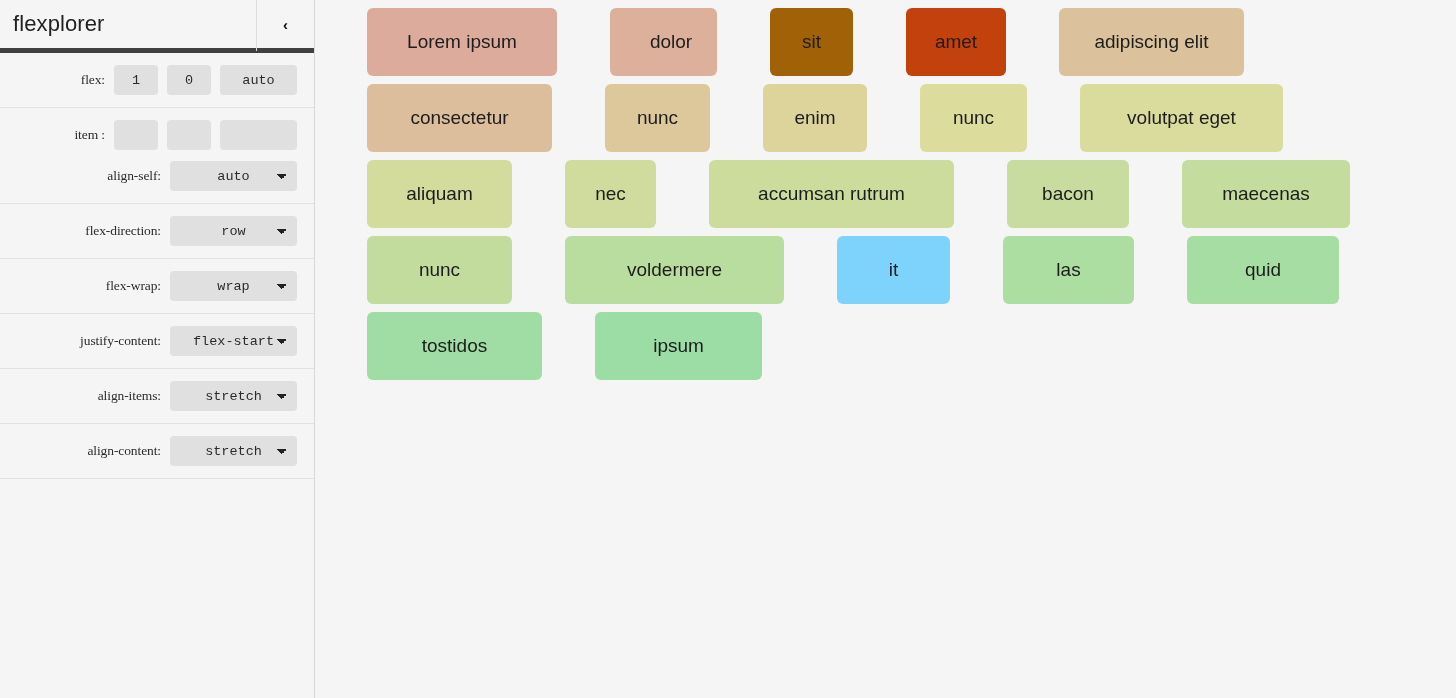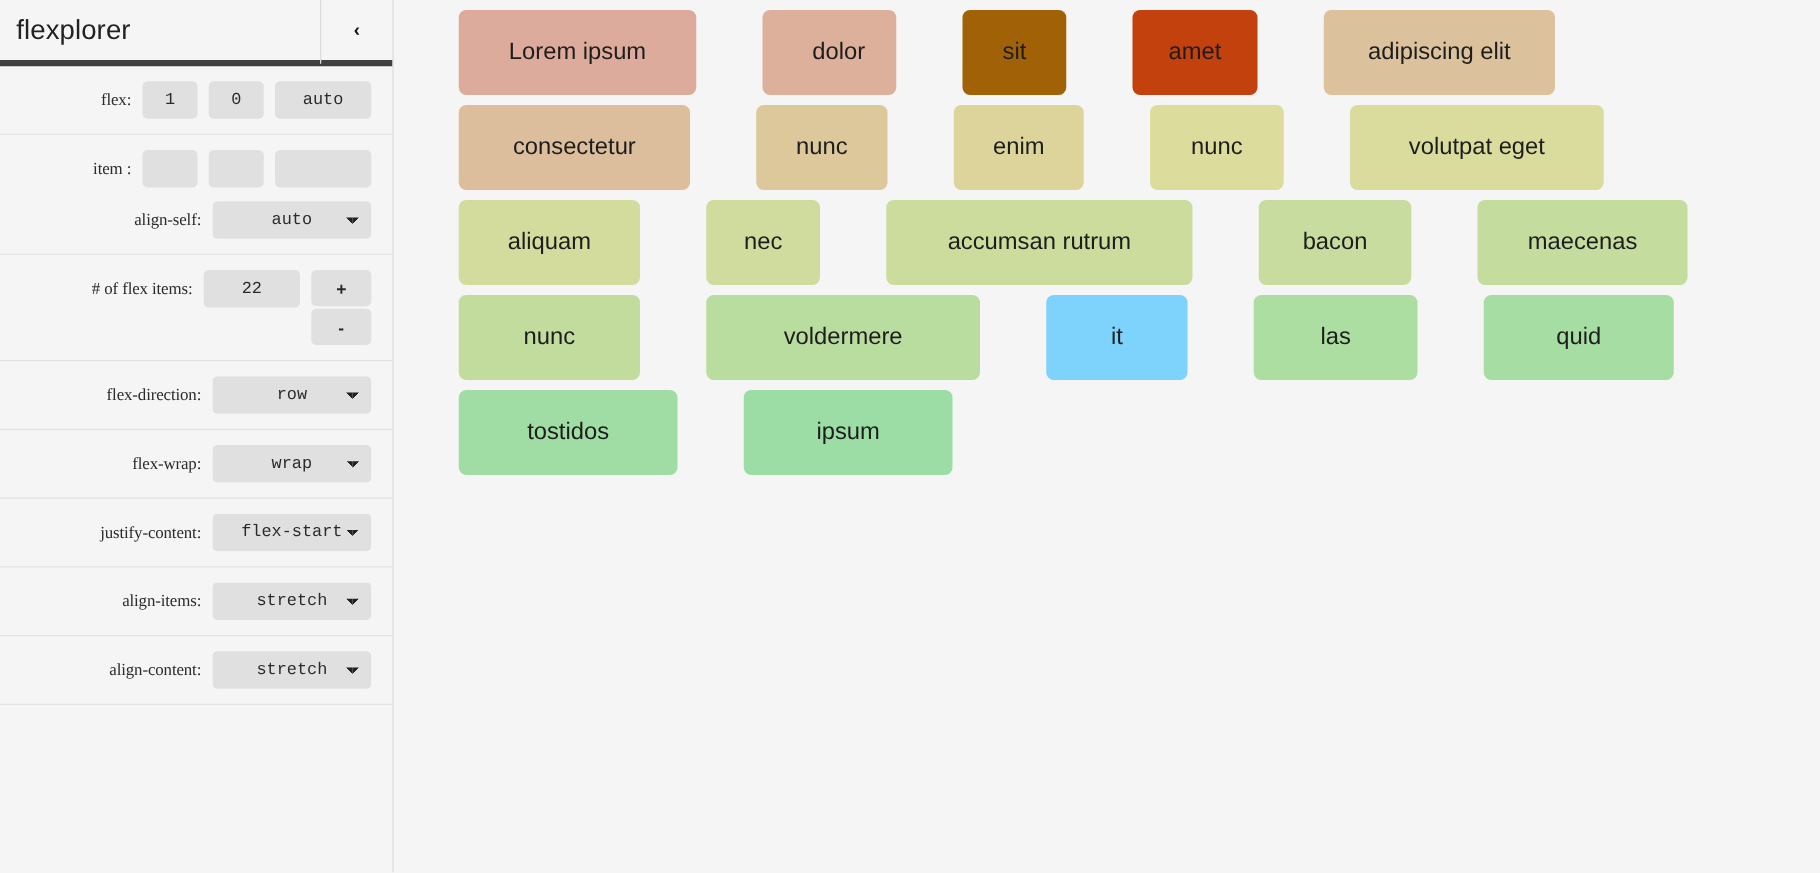--- a/index.html
+++ b/index.html
@@ -225,30 +225,20 @@
         <input class="fld w-small" type="text" value="" style="">
         <input class="fld w-small" type="text" value="" style="">
         <input class="fld w-medium" type="text" value="" style="">
       </div>
       <div class="ctl-row">
         <span class="ctl-label">align-self:</span>
         <select class="sel"><option value="auto">auto</option><option value="flex-start">flex-start</option><option value="flex-end">flex-end</option><option value="center">center</option><option value="baseline">baseline</option><option value="stretch">stretch</option></select>
       </div>
     </div>
 
-    <div class="sb-section">
-      <div class="count-row">
-        <span class="ctl-label"># of flex items:</span>
-        <input class="fld w-medium" type="text" value="22" style="">
-        <div class="stepper">
-          <button class="step-btn">+</button>
-          <button class="step-btn">-</button>
-        </div>
-      </div>
-    </div>
 
     <div id="container-props">
         <div class="sb-section">
           <div class="ctl-row">
             <span class="ctl-label">flex-direction:</span>
             <select class="sel"><option value="row">row</option><option value="row-reverse">row-reverse</option><option value="column">column</option><option value="column-reverse">column-reverse</option></select>
           </div>
         </div>
         <div class="sb-section">
           <div class="ctl-row">

